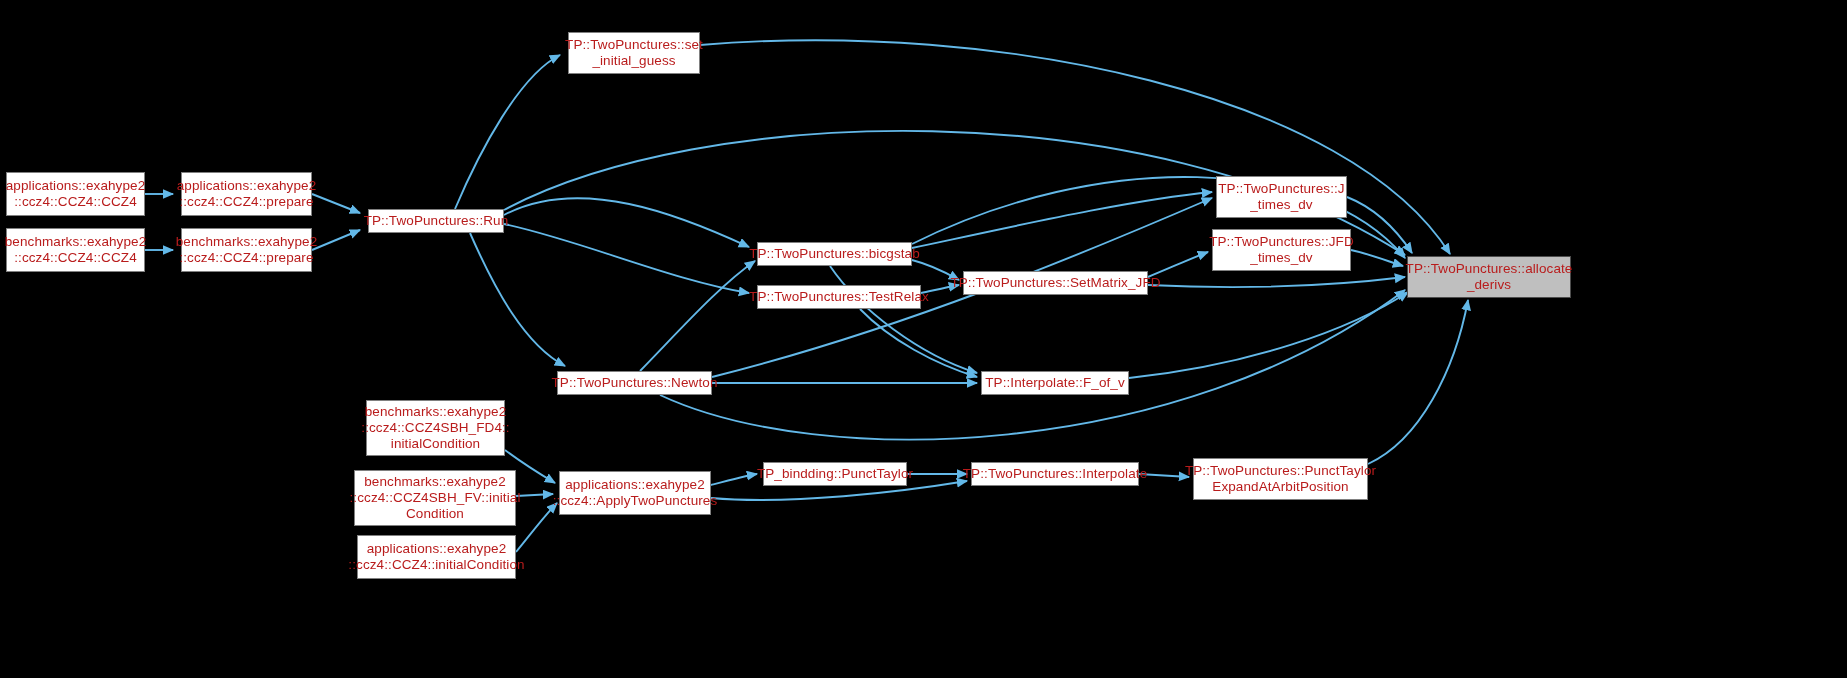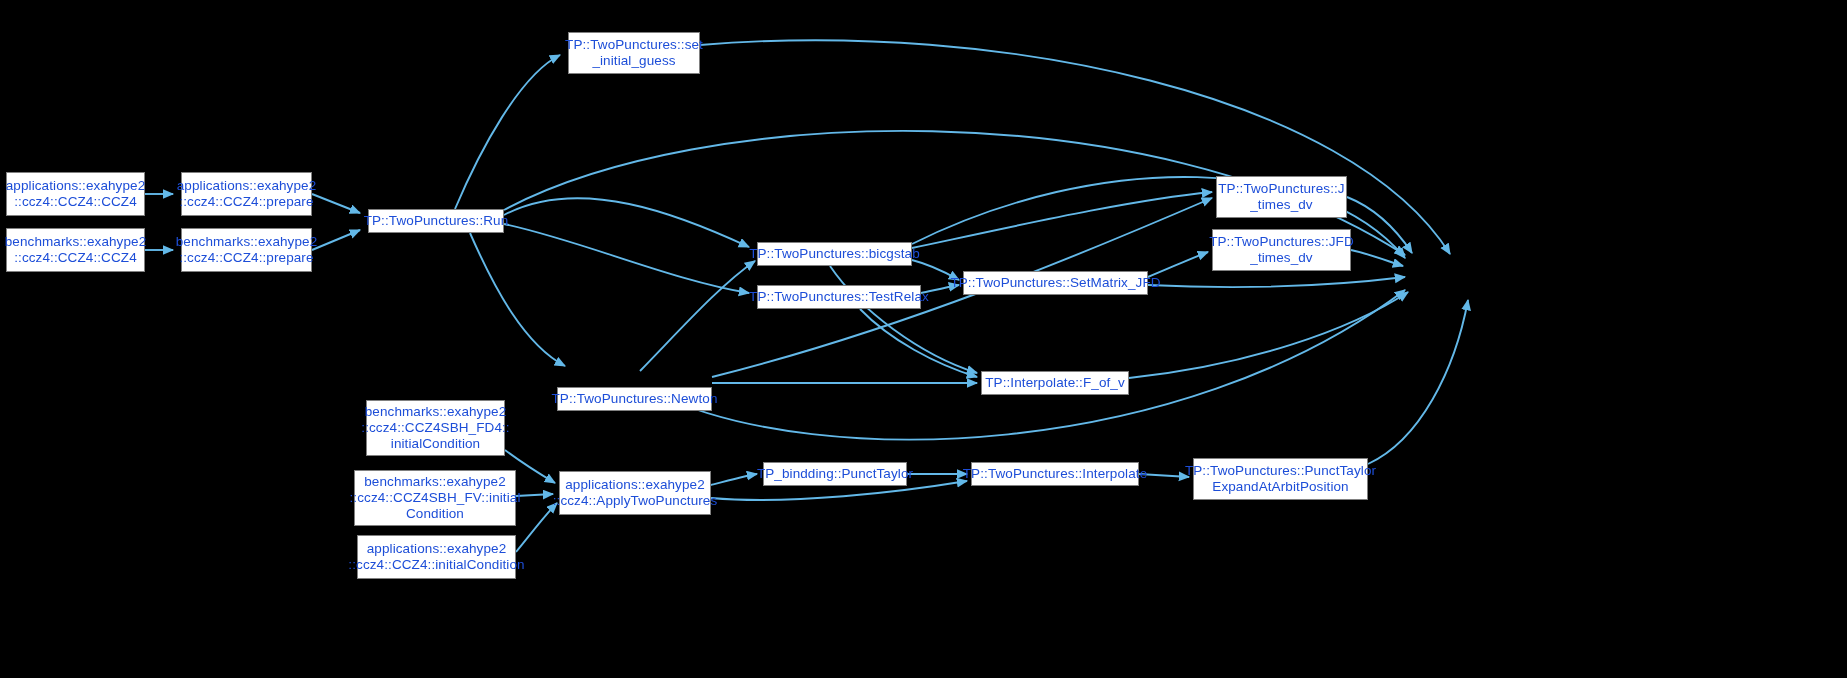--- a/index.html
+++ b/index.html
@@ -21,21 +21,21 @@
     top: 0;
     width: 1847px;
     height: 678px;
     pointer-events: none;
   }
   .node {
     position: absolute;
     box-sizing: border-box;
     background: #ffffff;
     border: 1px solid #808080;
-    color: #1d4ed8;
+    color: #b91c1c;
     font-size: 13.5px;
     line-height: 16px;
     display: flex;
     align-items: center;
     justify-content: center;
     text-align: center;
     white-space: pre-line;
     letter-spacing: 0.1px;
     z-index: 5;
   }
@@ -99,21 +99,23 @@
     <div class="node" style="left: 368px; top: 209px; width: 136px; height: 24px;">TP::TwoPunctures::Run</div>
     <div class="node" style="left: 568px; top: 32px; width: 132px; height: 42px;">TP::TwoPunctures::set
 _initial_guess</div>
     <div class="node" style="left: 757px; top: 242px; width: 155px; height: 24px;">TP::TwoPunctures::bicgstab</div>
     <div class="node" style="left: 757px; top: 285px; width: 164px; height: 24px;">TP::TwoPunctures::TestRelax</div>
     <div class="node" style="left: 963px; top: 271px; width: 185px; height: 24px;">TP::TwoPunctures::SetMatrix_JFD</div>
     <div class="node" style="left: 1216px; top: 176px; width: 131px; height: 42px;">TP::TwoPunctures::J
 _times_dv</div>
     <div class="node" style="left: 1212px; top: 229px; width: 139px; height: 42px;">TP::TwoPunctures::JFD
 _times_dv</div>
-    <div class="node" style="left: 557px; top: 371px; width: 155px; height: 24px; margin-top: 16px;">TP::TwoPunctures::Newton</div>
+    <div class="node root" style="left: 1407px; top: 256px; width: 164px; height: 42px;">TP::TwoPunctures::allocate
+_derivs</div>
+    <div class="node" style="left: 557px; top: 371px; width: 155px; height: 24px;">TP::TwoPunctures::Newton</div>
     <div class="node" style="left: 981px; top: 371px; width: 148px; height: 24px;">TP::Interpolate::F_of_v</div>
     <div class="node" style="left: 366px; top: 400px; width: 139px; height: 56px;">benchmarks::exahype2
 ::ccz4::CCZ4SBH_FD4::
 initialCondition</div>
     <div class="node" style="left: 354px; top: 470px; width: 162px; height: 56px;">benchmarks::exahype2
 ::ccz4::CCZ4SBH_FV::initial
 Condition</div>
     <div class="node" style="left: 357px; top: 535px; width: 159px; height: 44px;">applications::exahype2
 ::ccz4::CCZ4::initialCondition</div>
     <div class="node" style="left: 559px; top: 471px; width: 152px; height: 44px;">applications::exahype2

